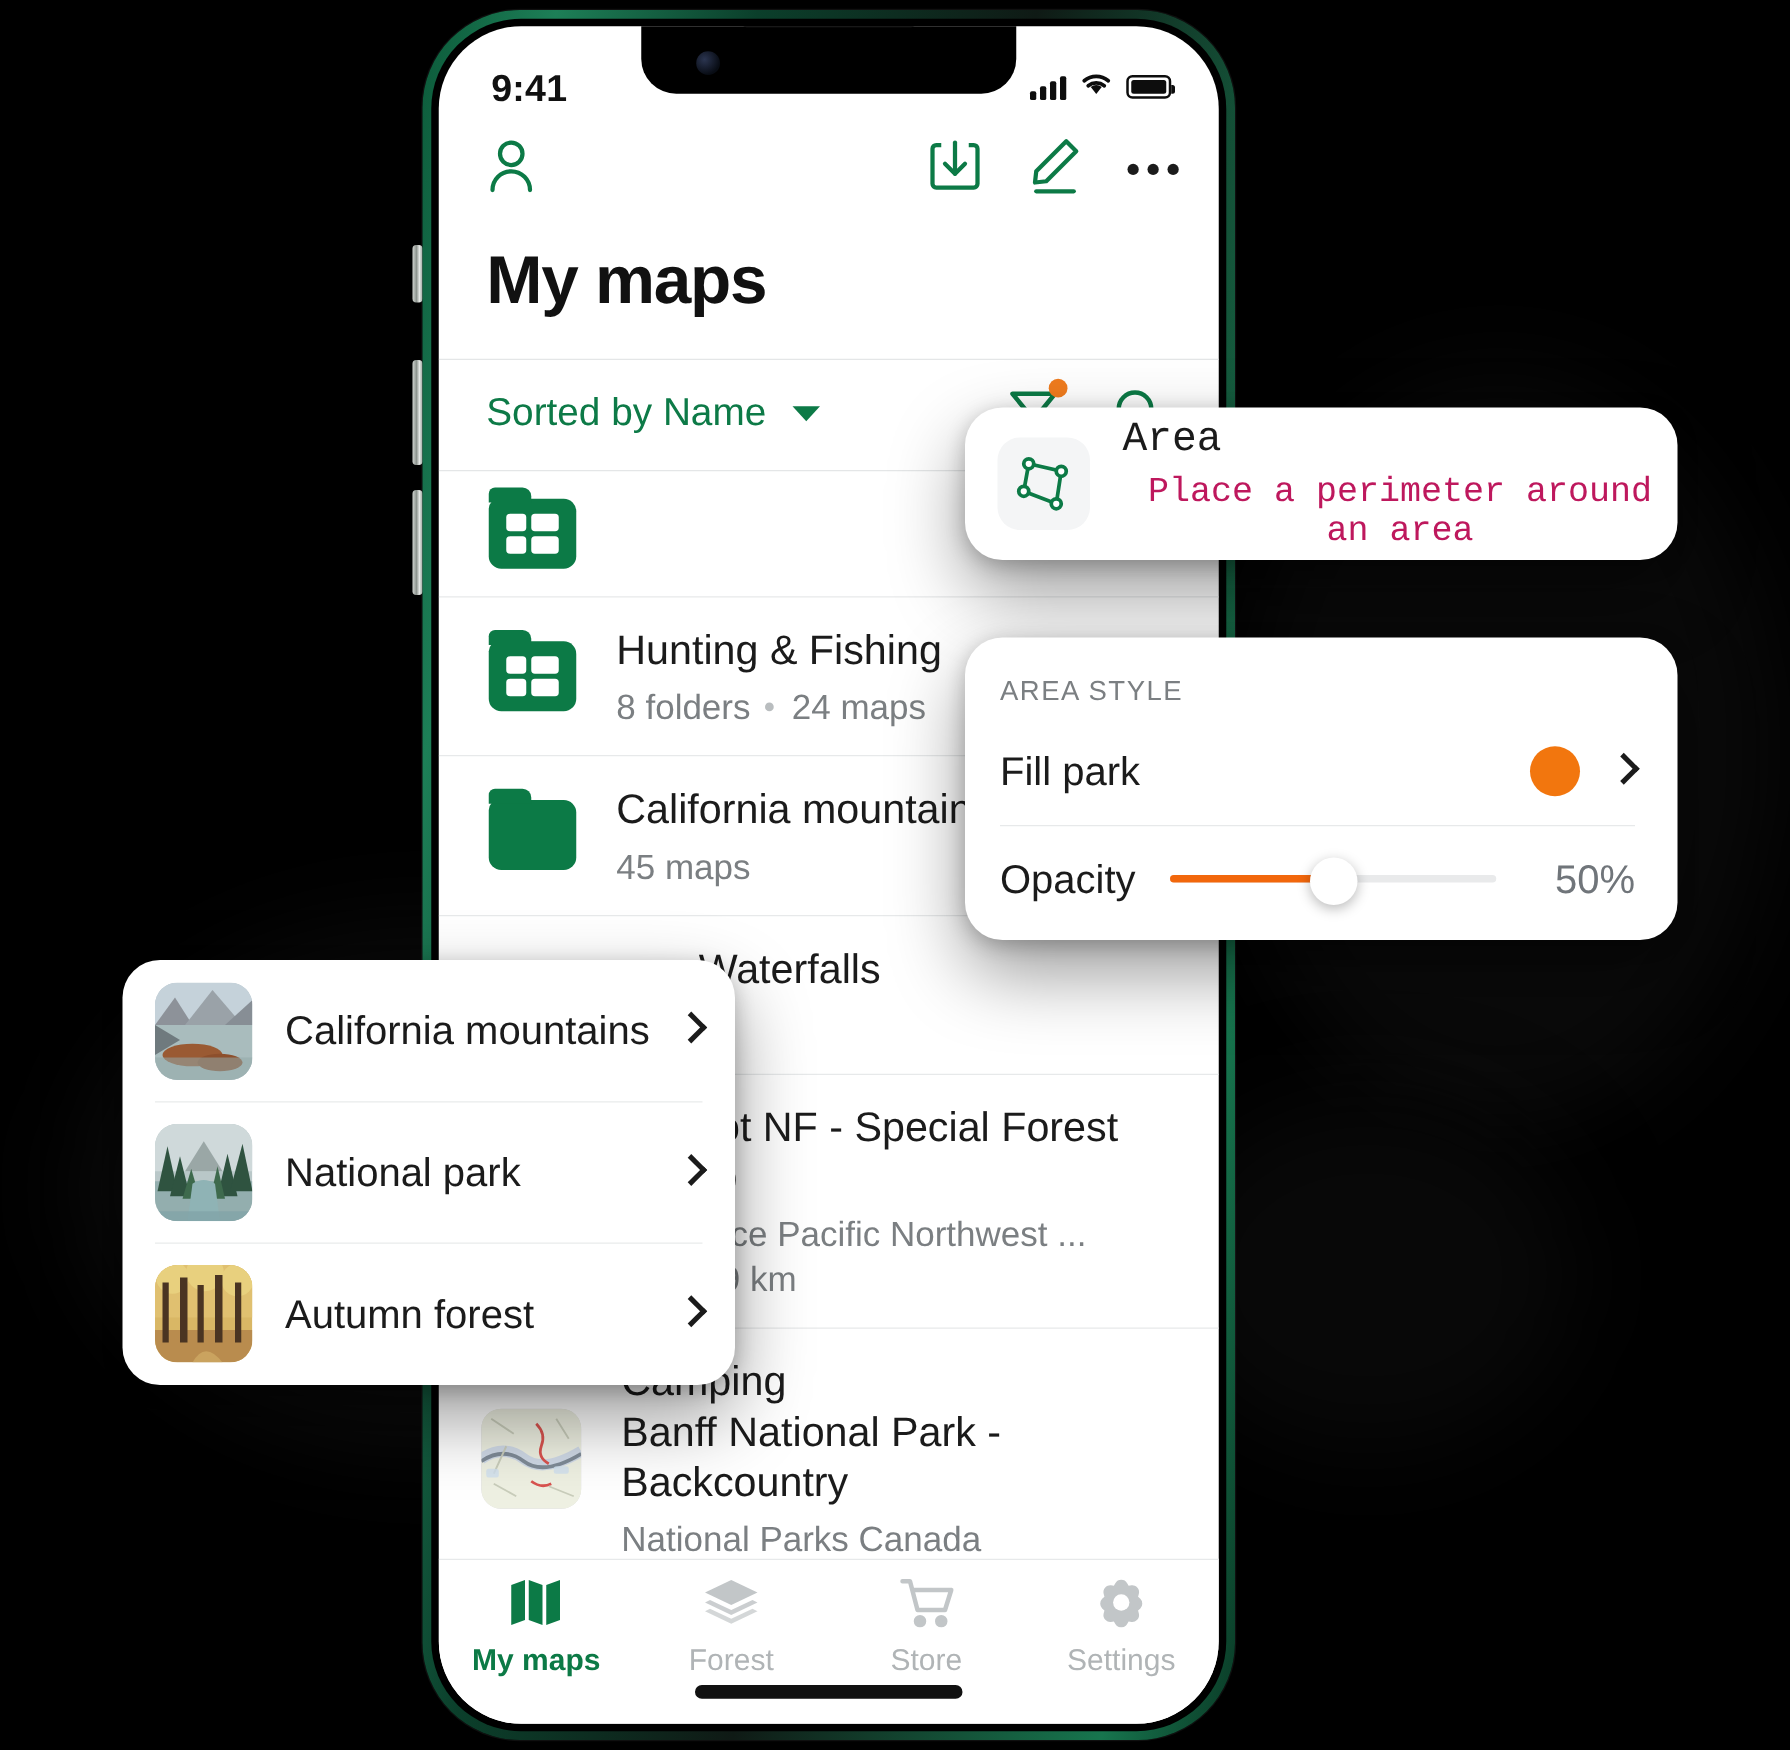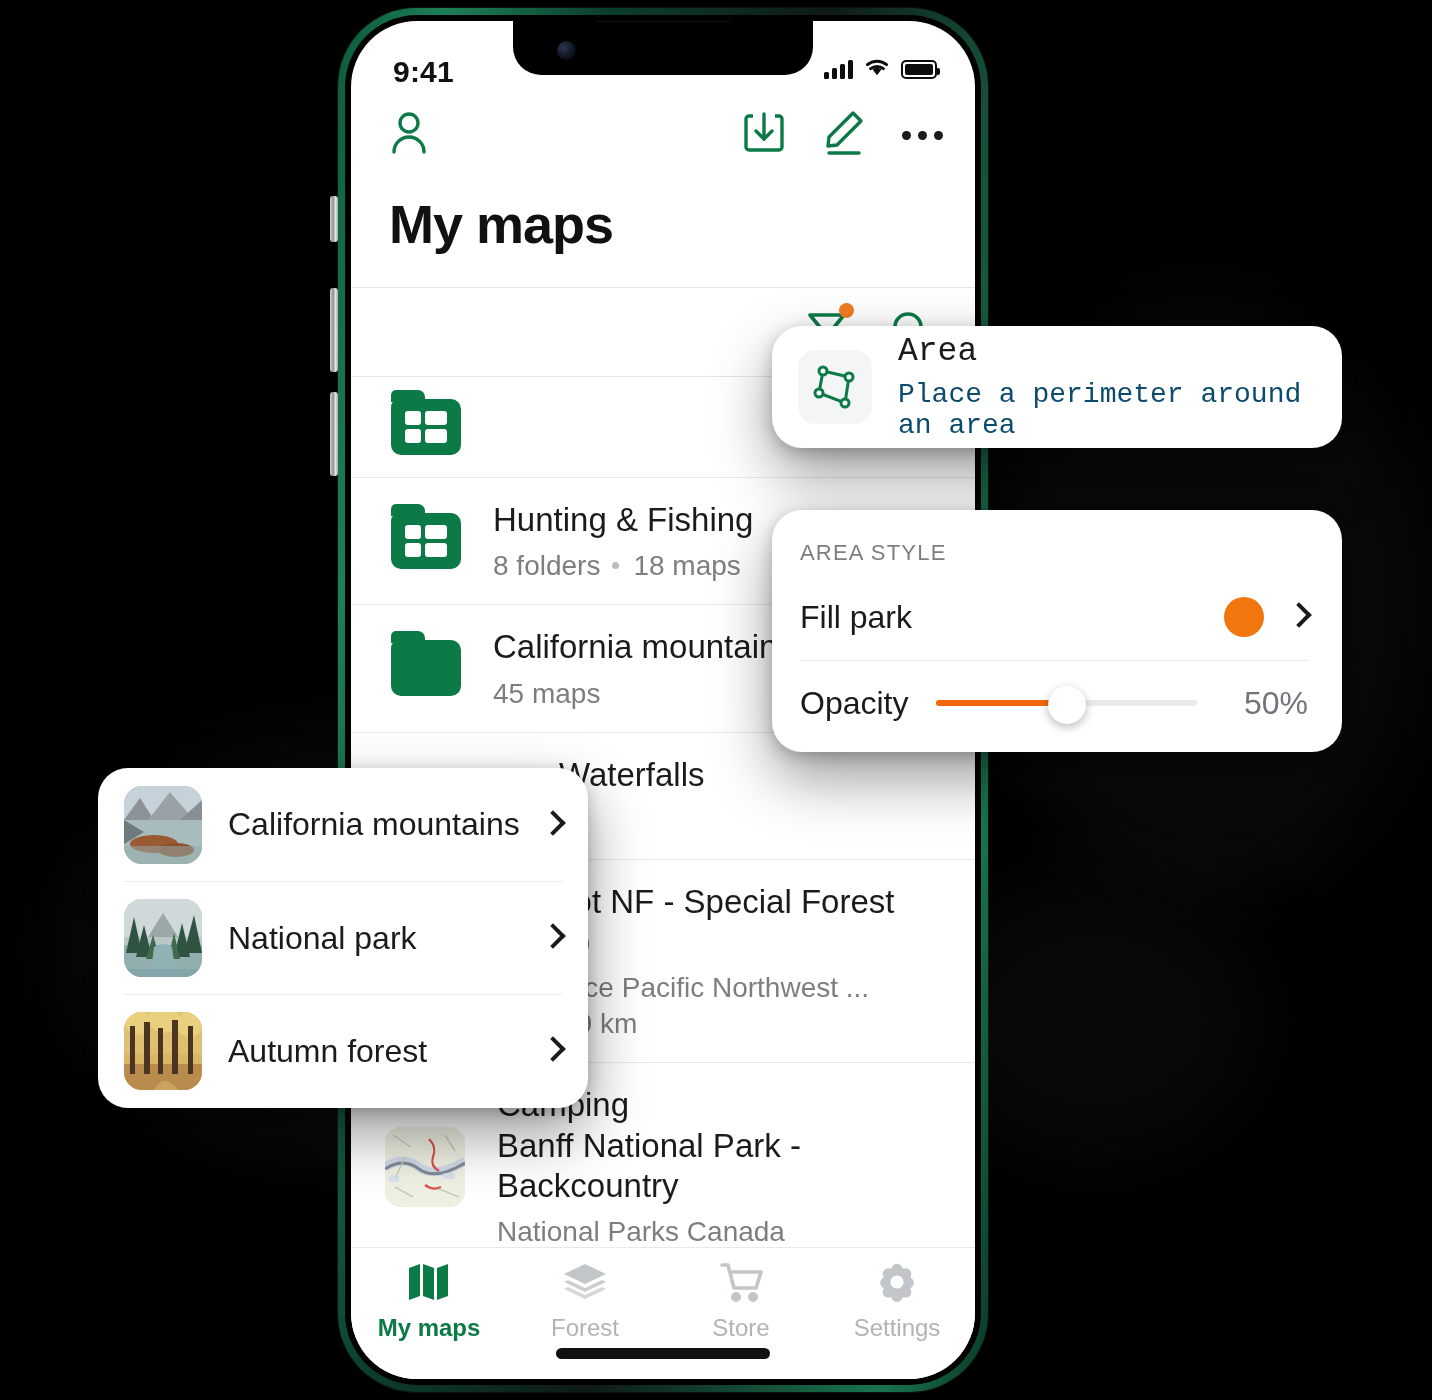--- a/index.html
+++ b/index.html
@@ -115,21 +115,21 @@
   #homebar { position:absolute; left:50%; transform:translateX(-50%); bottom:20px; width:214px; height:11px; border-radius:6px; background:#111; }
 
   
   .card { position:absolute; background:#fff; border-radius:30px; box-shadow:0 26px 60px rgba(0,0,0,.40), 0 4px 16px rgba(0,0,0,.22); }
 
   
   #area-card { left:772px; top:326px; width:570px; height:122px; display:flex; align-items:center; padding-left:26px; }
   #area-icon-box { width:74px; height:74px; border-radius:18px; background:#f4f5f6; display:flex; align-items:center; justify-content:center; flex:0 0 74px;}
   #area-card .txt { margin-left:26px;font-family:Liberation Mono, monospace; }
   #area-title { font-size:33px; color:#1b1b1b; }
-  #area-desc { font-size:28px; color:#0c4a6e; margin-top:9px; }
+  #area-desc { font-size:28px; color:#be185d; margin-top:9px;text-align:center; }
 
   
   #style-card { left:772px; top:510px; width:570px; height:242px; padding:30px 34px 0 28px; }
   #style-header { font-size:22px; letter-spacing:1.2px; color:#7b7f82; }
   #fill-row { display:flex; align-items:center; height:86px; margin-top:8px; }
   #fill-label { font-size:32px; color:#1b1b1b; flex:1; }
   #fill-swatch { width:40px; height:40px; border-radius:50%; }
   #fill-chev { margin-left:26px; }
   .hr { height:1px; background:#e7e9ea; }
   #op-row { display:flex; align-items:center; height:84px; }
@@ -227,20 +227,24 @@
             <span></span>
             <span></span>
           </span>
         </div>
       </div>
 
       <h1 id="pagetitle">My maps</h1>
       <div class="divider"></div>
 
       <div id="sortrow">
+        <div id="sortlabel">
+          <span>Sorted by Name</span>
+          <span id="sortcaret"></span>
+        </div>
         <div class="acts">
           <span style="position:relative;display:inline-block">
             <span>
               <svg width="48" height="48" viewBox="0 0 48 48" fill="none" stroke="#0c7a46" stroke-width="3.6" stroke-linejoin="round" stroke-linecap="round">
                 <path d="M7 9 H41 L28 25 V42 L20 36 V25 Z"></path>
               </svg>
             </span>
             <span class="badge-dot"></span>
           </span>
           <span>
@@ -276,21 +280,21 @@
                     <i></i>
                     <i></i>
                     <i></i>
                     <i></i>
                   </span>
                 </span>
               </div>
           <div class="rtext">
             <div class="rtitle">Hunting &amp; Fishing</div>
             <div class="rsub">
-              <span>8 folders</span><span class="dot"></span><span>18 maps</span>
+              <span>8 folders</span><span class="dot"></span><span>24 maps</span>
             </div>
           </div>
         </div>
 
         <div class="row">
           <div class="ico-wrap">
                 <span class="folder-plain"></span>
               </div>
           <div class="rtext">
             <div class="rtitle">California mountains</div>

